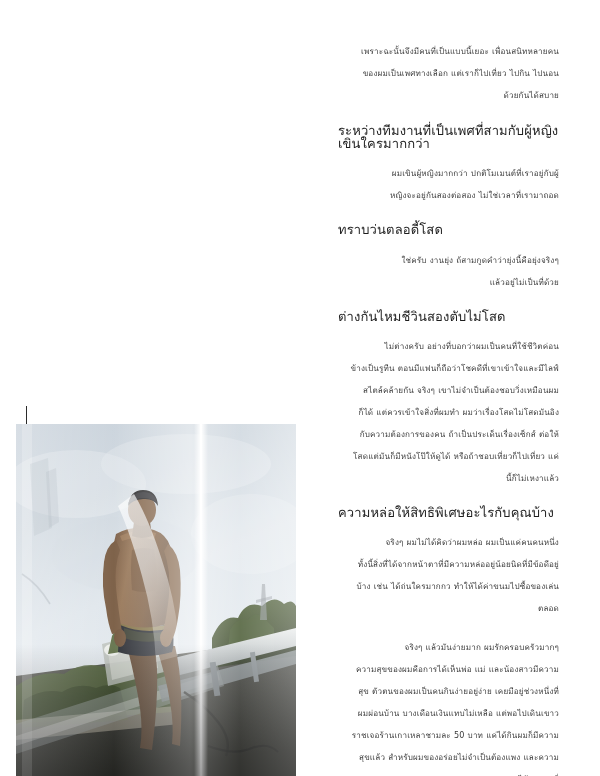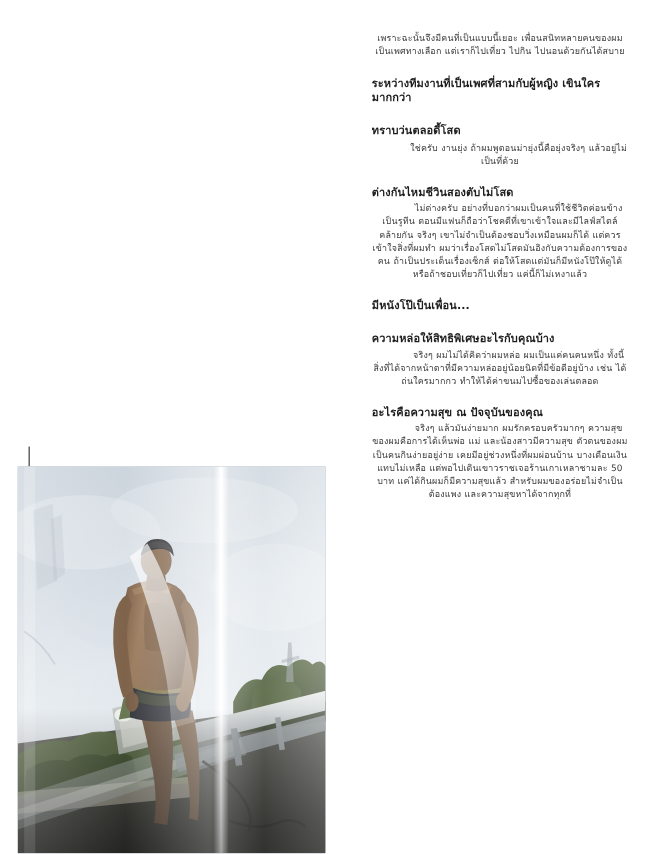--- a/index.html
+++ b/index.html
@@ -49,36 +49,36 @@
   }
 
   
   .text-column {
     position: absolute;
     left: 338px;
     top: 28px;
     width: 233px;
   }
   .para {
-    margin: 0;
+    margin: 12px;
     font-size: 8.1px;
-    line-height: 12px;
+    line-height: 22px;
     color: #3a3a3a;
-    text-align: center;
+    text-align: right;
     letter-spacing: 0.02em;
     word-spacing: 0.04em;
   }
   .para.indent {
     text-indent: 34px;
   }
   .heading {
     margin: 0;
-    font-size: 10px;
+    font-size: 13px;
     line-height: 13.2px;
-    font-weight: bold;
+    font-weight: normal;
     color: #1d1d1d;
     letter-spacing: 0.01em;
   }
   .qa-block {
     margin-bottom: 17px;
   }
   .qa-block .heading {
     margin-bottom: 1px;
   }
   .intro-block {
@@ -245,40 +245,39 @@
   </div>
 
   <div class="text-column">
 
     <div class="intro-block">
       <p class="para">เพราะฉะนั้นจึงมีคนที่เป็นแบบนี้เยอะ เพื่อนสนิทหลายคนของผมเป็นเพศทางเลือก แต่เราก็ไปเที่ยว ไปกิน ไปนอนด้วยกันได้สบาย</p>
     </div>
 
     <div class="qa-block">
       <p class="heading">ระหว่างทีมงานที่เป็นเพศที่สามกับผู้หญิง เขินใครมากกว่า</p>
+      <p class="para indent">ผมเขินผู้หญิงมากกว่า ปกติโมเมนต์ที่เราอยู่กับผู้หญิงจะอยู่กันสองต่อสอง ไม่ใช่เวลาที่เรามาถอด</p>
     </div>
 
     <div class="qa-block">
       <p class="heading">ทราบว่นตลอดี้โสด</p>
-      <p class="para indent">ใช่ครับ งานยุ่ง ถ้าผมพูตอนม่ายุ่งนี้คือยุ่งจริงๆ แล้วอยู่ไม่เป็นที่ด้วย</p>
+      <p class="para indent">ใช่ครับ งานยุ่ง ถ้สามกูดคำว่ายุ่งนี้คือยุ่งจริงๆ แล้วอยู่ไม่เป็นที่ด้วย</p>
     </div>
 
     <div class="qa-block">
       <p class="heading">ต่างกันไหมชีวินสองตับไม่โสด</p>
       <p class="para indent">ไม่ต่างครับ อย่างที่บอกว่าผมเป็นคนที่ใช้ชีวิตค่อนข้างเป็นรูทีน ตอนมีแฟนก็ถือว่าโชคดีที่เขาเข้าใจและมีไลฟ์สไตล์คล้ายกัน จริงๆ เขาไม่จำเป็นต้องชอบวิ่งเหมือนผมก็ได้ แต่ควรเข้าใจสิ่งที่ผมทำ ผมว่าเรื่องโสดไม่โสดมันอิงกับความต้องการของคน ถ้าเป็นประเด็นเรื่องเซ็กส์ ต่อให้โสดแต่มันก็มีหนังโป๊ให้ดูได้ หรือถ้าชอบเที่ยวก็ไปเที่ยว แค่นี้ก็ไม่เหงาแล้ว</p>
     </div>
 
     <div class="qa-block">
-      <p class="heading">มีหนังโป๊เป็นเพื่อน...</p>
     </div>
 
     <div class="qa-block">
       <p class="heading">ความหล่อให้สิทธิพิเศษอะไรกับคุณบ้าง</p>
       <p class="para indent">จริงๆ ผมไม่ได้คิดว่าผมหล่อ ผมเป็นแค่คนคนหนึ่ง ทั้งนี้สิ่งที่ได้จากหน้าตาที่มีความหล่ออยู่น้อยนิดที่มีข้อดีอยู่บ้าง เช่น ได้ถ่นใครมากกว ทำให้ได้ค่าขนมไปซื้อของเล่นตลอด</p>
     </div>
 
     <div class="qa-block">
-      <p class="heading">อะไรคือความสุข ณ ปัจจุบันของคุณ</p>
       <p class="para indent">จริงๆ แล้วมันง่ายมาก ผมรักครอบครัวมากๆ ความสุขของผมคือการได้เห็นพ่อ แม่ และน้องสาวมีความสุข ตัวตนของผมเป็นคนกินง่ายอยู่ง่าย เคยมีอยู่ช่วงหนึ่งที่ผมผ่อนบ้าน บางเดือนเงินแทบไม่เหลือ แต่พอไปเดินเขาวราชเจอร้านเกาเหลาชามละ 50 บาท แค่ได้กินผมก็มีความสุขแล้ว สำหรับผมของอร่อยไม่จำเป็นต้องแพง และความสุขหาได้จากทุกที่</p>
     </div>
 
   </div>
 </div>
 
 </body></html>

